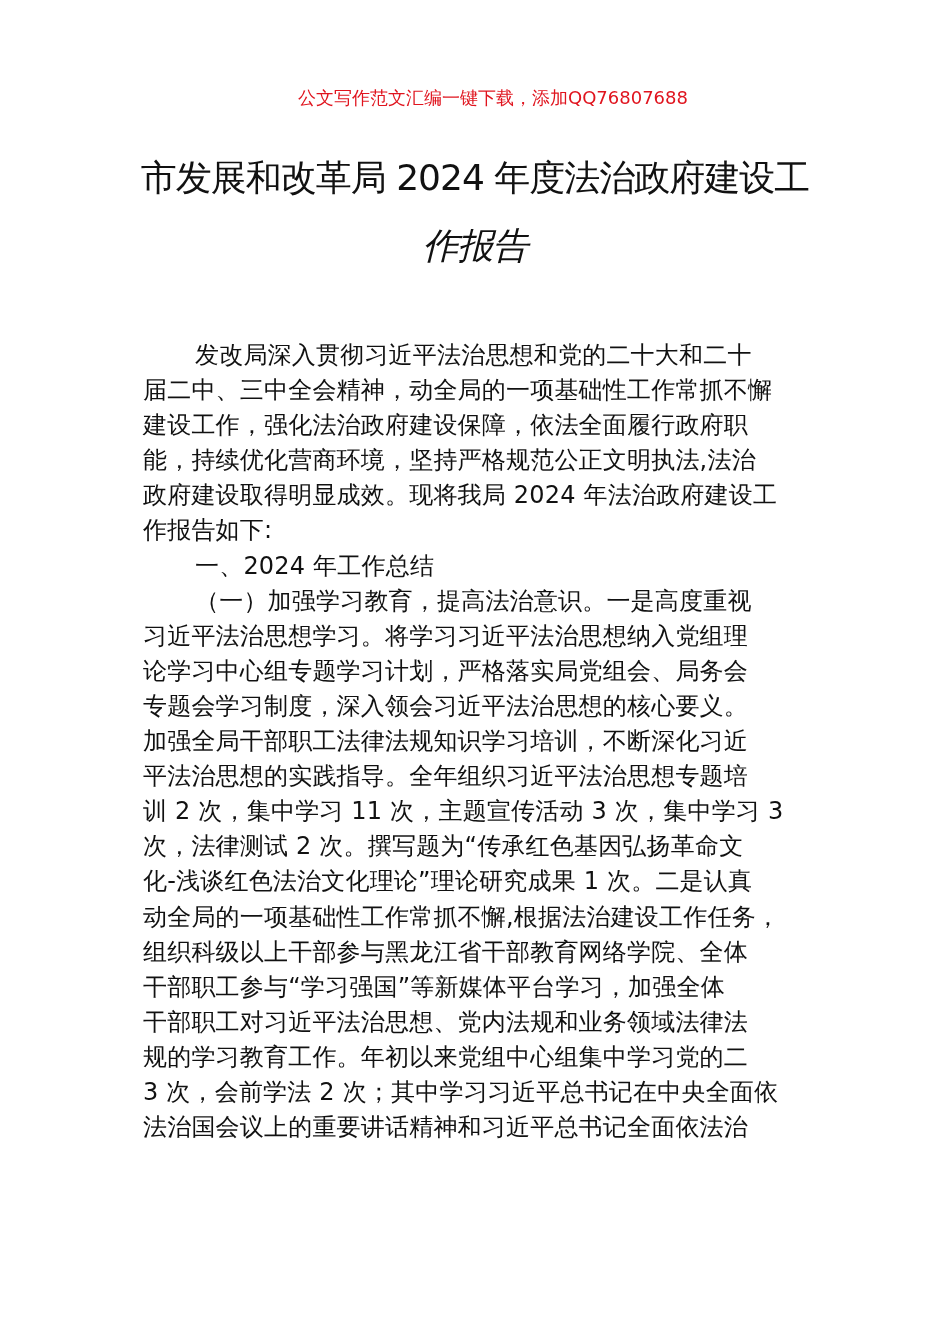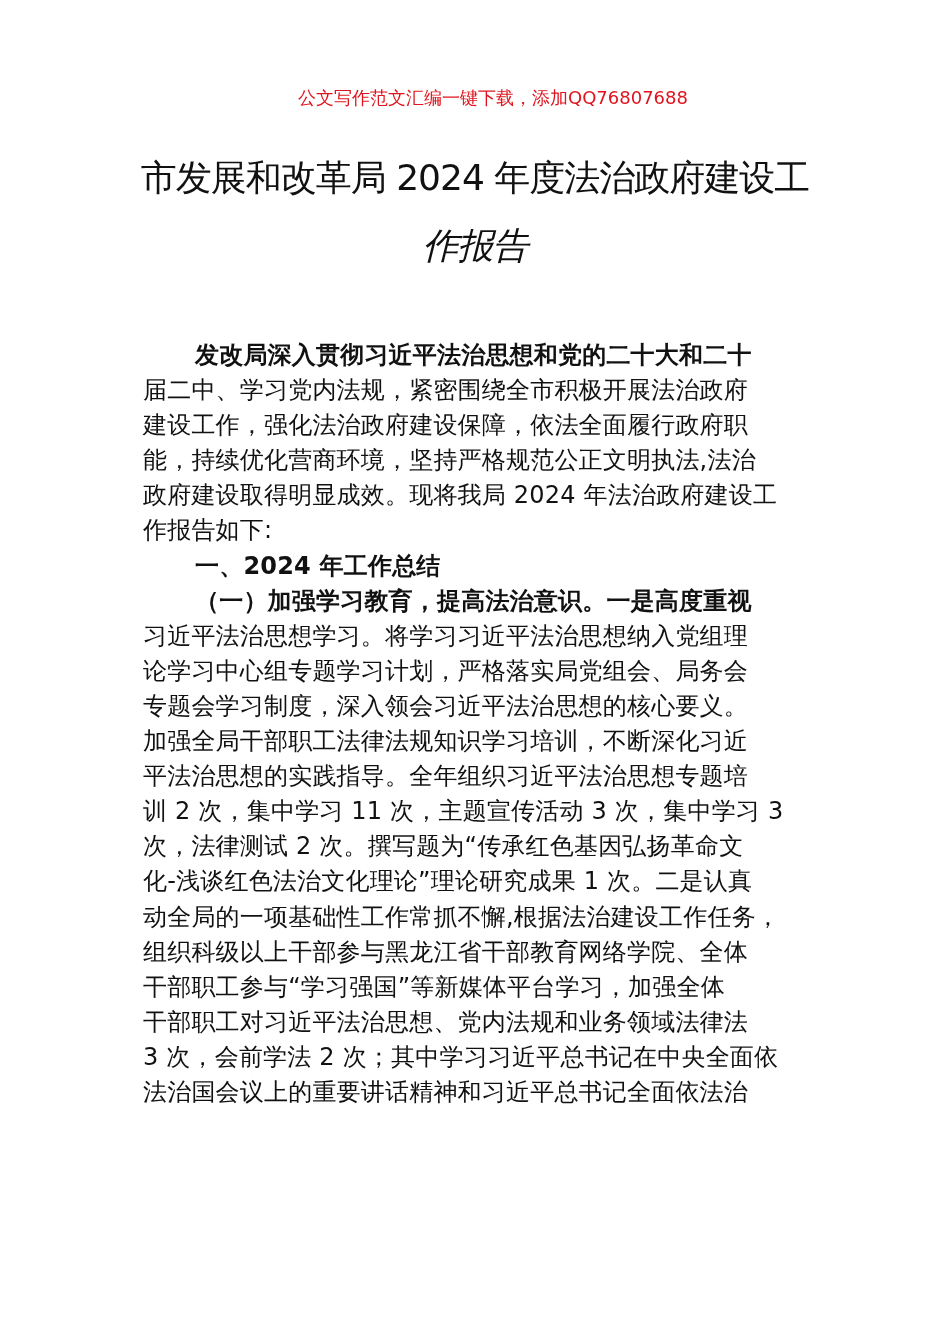--- a/index.html
+++ b/index.html
@@ -53,50 +53,51 @@
       width: 664px;
     }
     .line {
       height: 35.1px;
       line-height: 35.1px;
       font-size: 24px;
       white-space: nowrap;
       overflow: visible;
       letter-spacing: 0.2px;
     }
-    .line.indent { padding-left: 52px; font-weight: bold; }
+    .line.indent { padding-left: 52px; }
   </style>
 </head>
 <body>
 
 <div class="page">
 
   <div class="promo">公文写作范文汇编一键下载，添加QQ76807688</div>
 
   <div class="title-line l1">市发展和改革局 2024 年度法治政府建设工</div>
   <div class="title-line l2">作报告</div>
 
   <div class="body-text">
     <div class="line indent">发改局深入贯彻习近平法治思想和党的二十大和二十</div>
-    <div class="line">届二中、学习党内法规，紧密围绕全市积极开展法治政府</div>
+    <div class="line">届二中、三中全会精神，动全局的一项基础性工作常抓不懈</div>
     <div class="line">建设工作，强化法治政府建设保障，依法全面履行政府职</div>
     <div class="line">能，持续优化营商环境，坚持严格规范公正文明执法,法治</div>
     <div class="line">政府建设取得明显成效。现将我局 2024 年法治政府建设工</div>
     <div class="line">作报告如下:</div>
     <div class="line indent">一、2024 年工作总结</div>
     <div class="line indent">（一）加强学习教育，提高法治意识。一是高度重视</div>
     <div class="line">习近平法治思想学习。将学习习近平法治思想纳入党组理</div>
     <div class="line">论学习中心组专题学习计划，严格落实局党组会、局务会</div>
     <div class="line">专题会学习制度，深入领会习近平法治思想的核心要义。</div>
     <div class="line">加强全局干部职工法律法规知识学习培训，不断深化习近</div>
     <div class="line">平法治思想的实践指导。全年组织习近平法治思想专题培</div>
     <div class="line">训 2 次，集中学习 11 次，主题宣传活动 3 次，集中学习 3</div>
     <div class="line">次，法律测试 2 次。撰写题为“传承红色基因弘扬革命文</div>
     <div class="line">化-浅谈红色法治文化理论”理论研究成果 1 次。二是认真</div>
     <div class="line">动全局的一项基础性工作常抓不懈,根据法治建设工作任务，</div>
     <div class="line">组织科级以上干部参与黑龙江省干部教育网络学院、全体</div>
     <div class="line">干部职工参与“学习强国”等新媒体平台学习，加强全体</div>
     <div class="line">干部职工对习近平法治思想、党内法规和业务领域法律法</div>
+    <div class="line">规的学习教育工作。年初以来党组中心组集中学习党的二</div>
     <div class="line">3 次，会前学法 2 次；其中学习习近平总书记在中央全面依</div>
     <div class="line">法治国会议上的重要讲话精神和习近平总书记全面依法治</div>
   </div>
 
 </div>
 
 </body></html>

